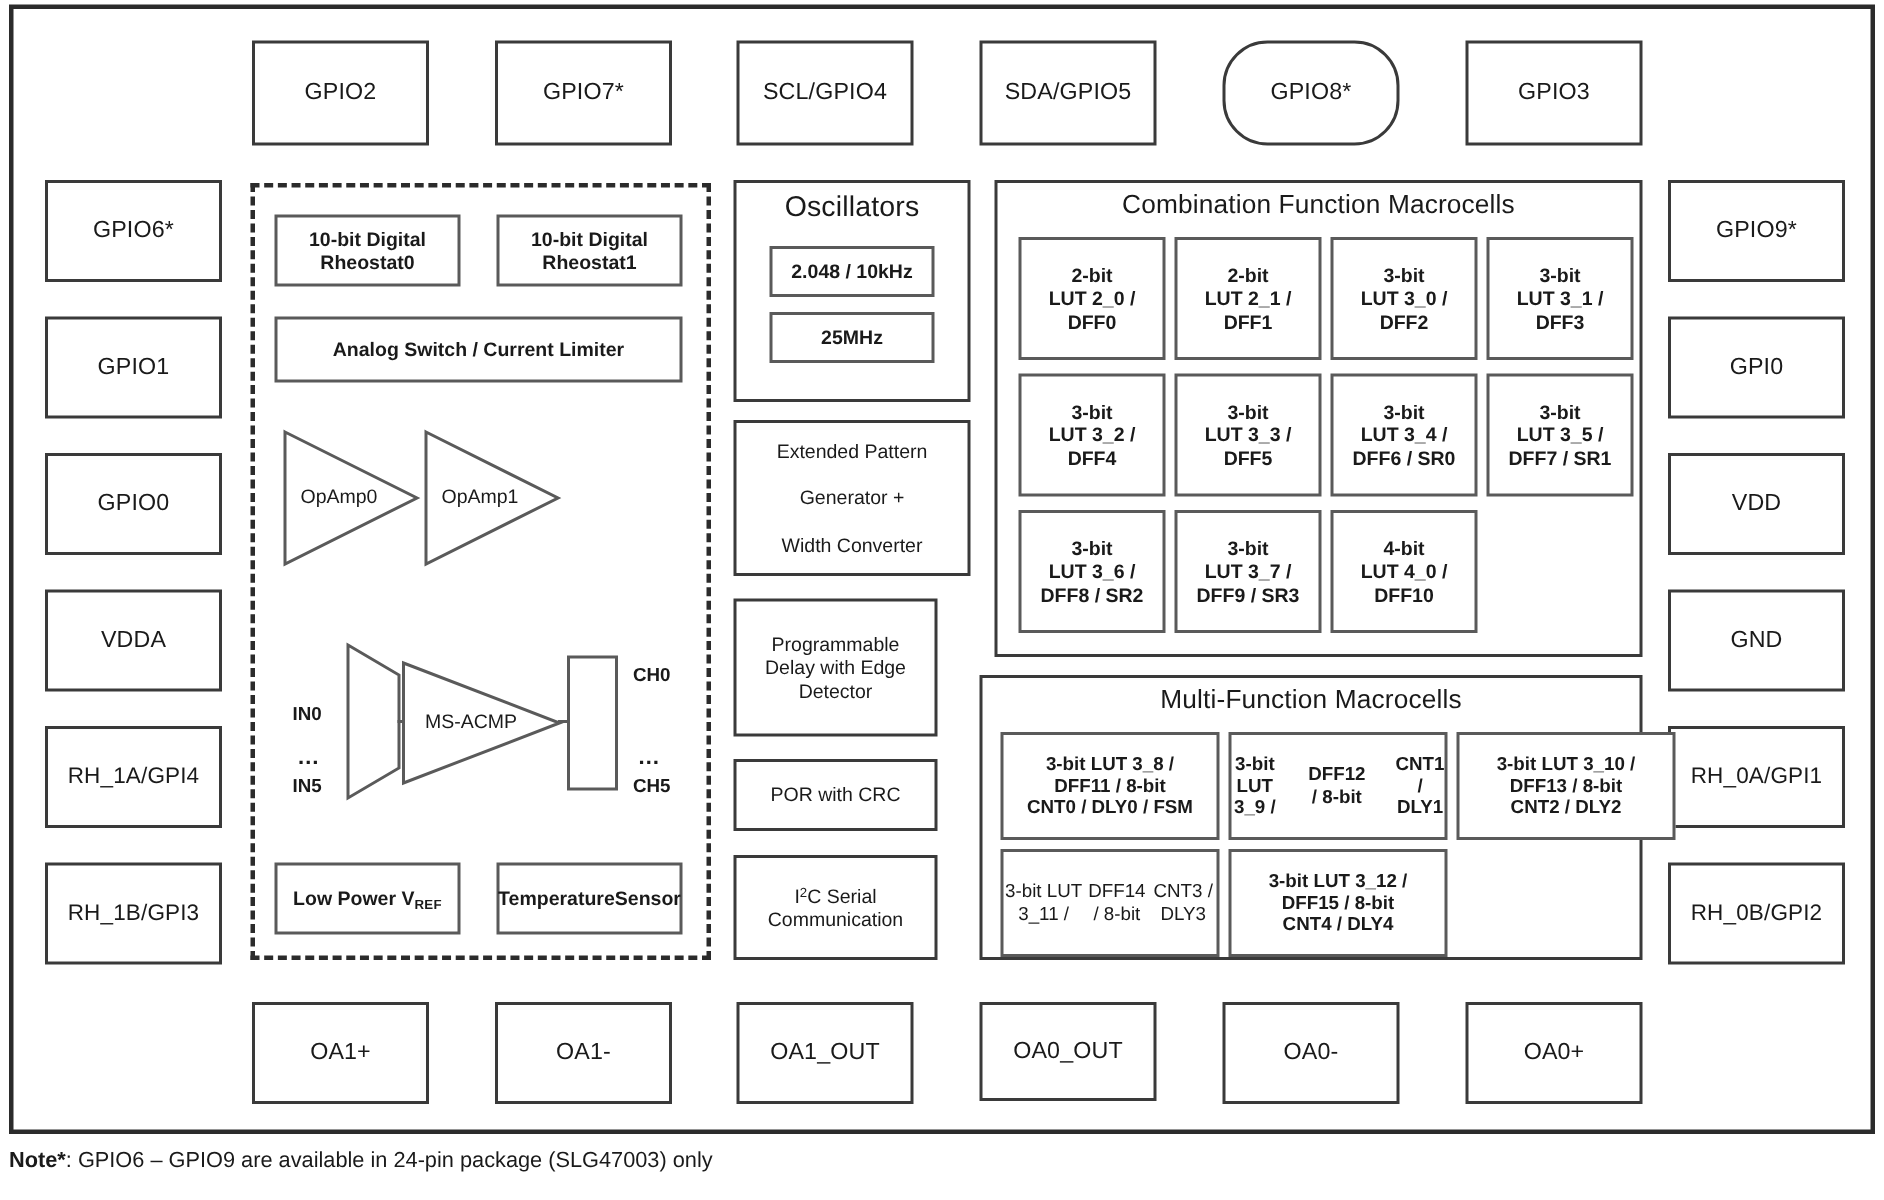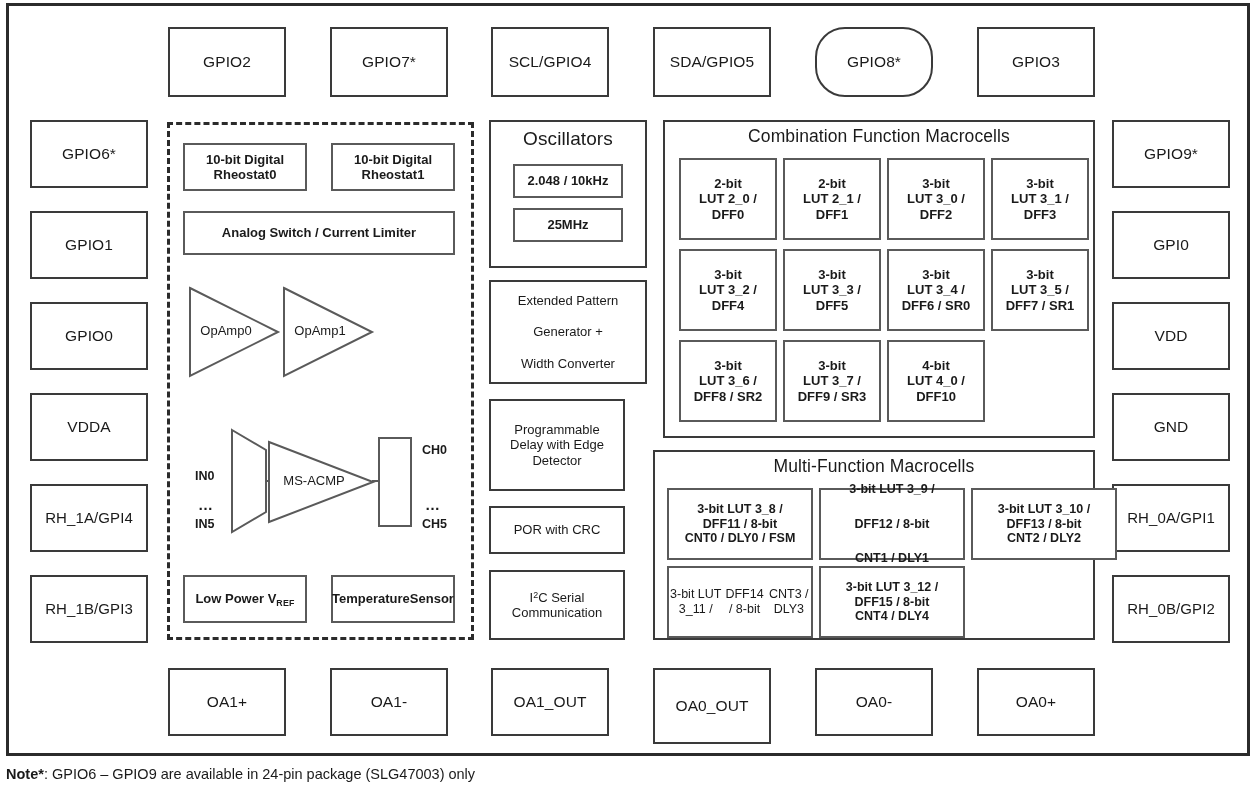--- a/index.html
+++ b/index.html
@@ -157,21 +157,21 @@
 
   <div class="pinbox" style="left:168px;top:668px;width:118px;height:68px;">
     <span>OA1+</span>
   </div>
   <div class="pinbox" style="left:330px;top:668px;width:118px;height:68px;">
     <span>OA1-</span>
   </div>
   <div class="pinbox" style="left:491px;top:668px;width:118px;height:68px;">
     <span>OA1_OUT</span>
   </div>
-  <div class="pinbox" style="left:653px;top:668px;width:118px;height:76px;">
+  <div class="pinbox" style="left:653px;top:668px;width:118px;height:66px;">
     <span>OA0_OUT</span>
   </div>
   <div class="pinbox" style="left:815px;top:668px;width:118px;height:68px;">
     <span>OA0-</span>
   </div>
   <div class="pinbox" style="left:977px;top:668px;width:118px;height:68px;">
     <span>OA0+</span>
   </div>
 
   <div id="analog-region"></div>
@@ -328,21 +328,21 @@
   </div>
 
   <div class="grpbox" style="left:653px;top:450px;width:442px;height:190px;">
     <div class="grp-title">Multi-Function Macrocells</div>
 
     <div class="subblk" style="position:absolute;left:12px;top:36px;width:146px;height:72px;flex-direction:column;font-weight:700;font-size:12.5px;">
       <span>3-bit LUT 3_8 /</span>
       <span>DFF11 / 8-bit</span>
       <span>CNT0 / DLY0 / FSM</span>
     </div>
-    <div class="subblk" style="position:absolute;left:164px;top:36px;width:146px;height:72px;flex-direction:column;font-weight:700;font-size:12.5px;gap:20px;">
+    <div class="subblk" style="position:absolute;left:164px;top:36px;width:146px;height:72px;flex-direction:row;font-weight:700;font-size:12.5px;gap:20px;">
       <span>3-bit LUT 3_9 /</span>
       <span>DFF12 / 8-bit</span>
       <span>CNT1 / DLY1</span>
     </div>
     <div class="subblk" style="position:absolute;left:316px;top:36px;width:146px;height:72px;flex-direction:column;font-weight:700;font-size:12.5px;">
       <span>3-bit LUT 3_10 /</span>
       <span>DFF13 / 8-bit</span>
       <span>CNT2 / DLY2</span>
     </div>
 

